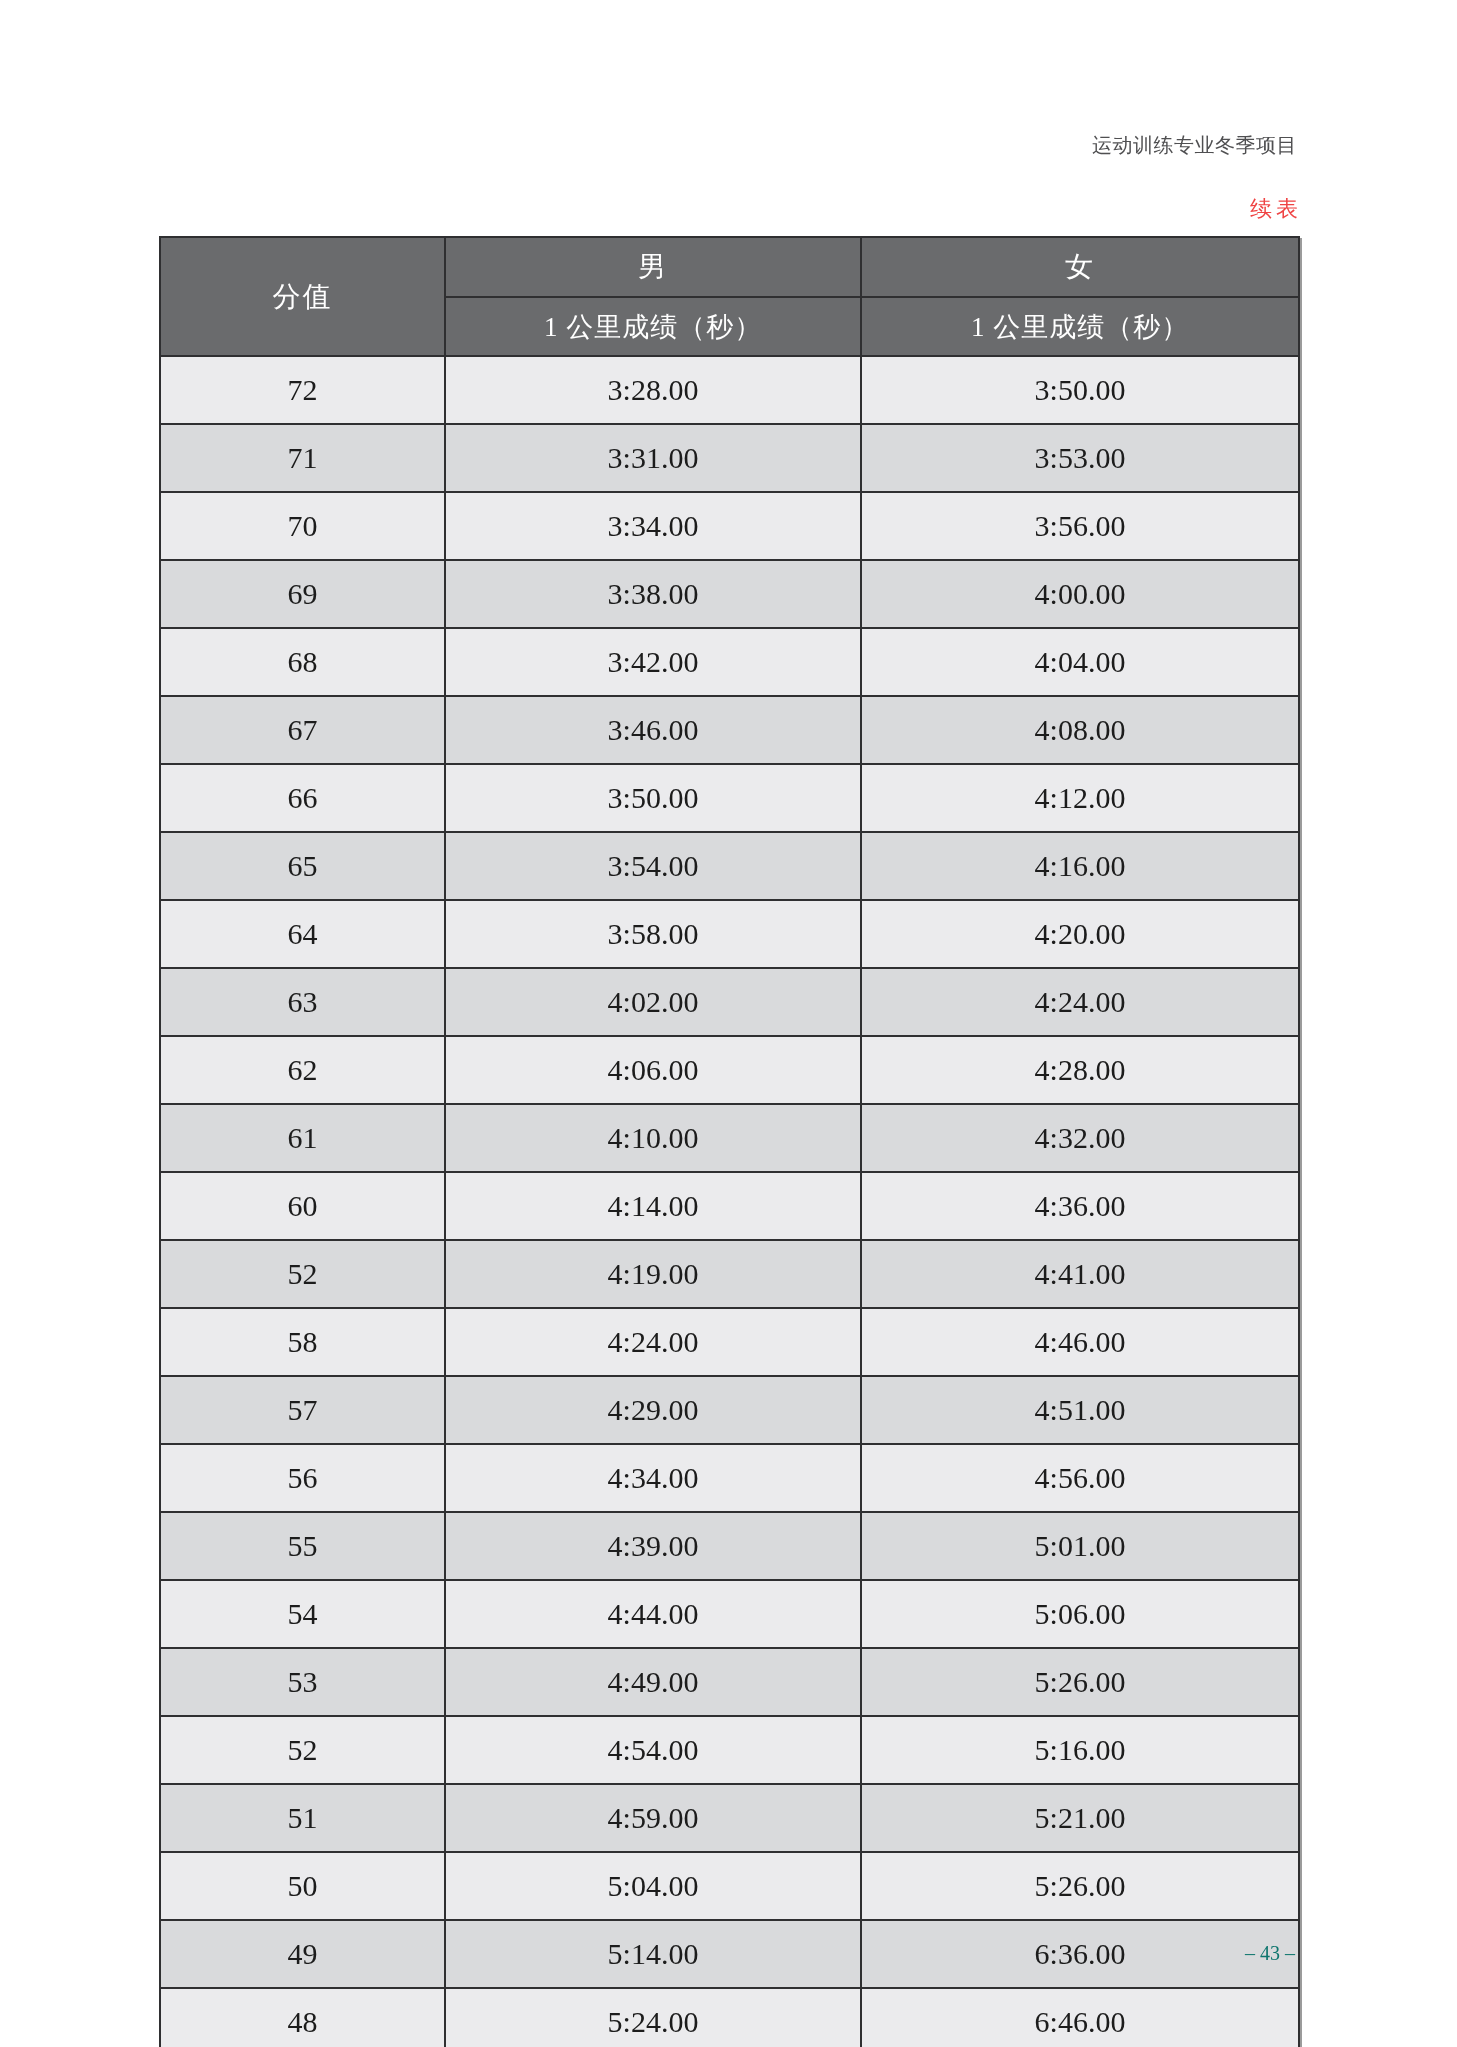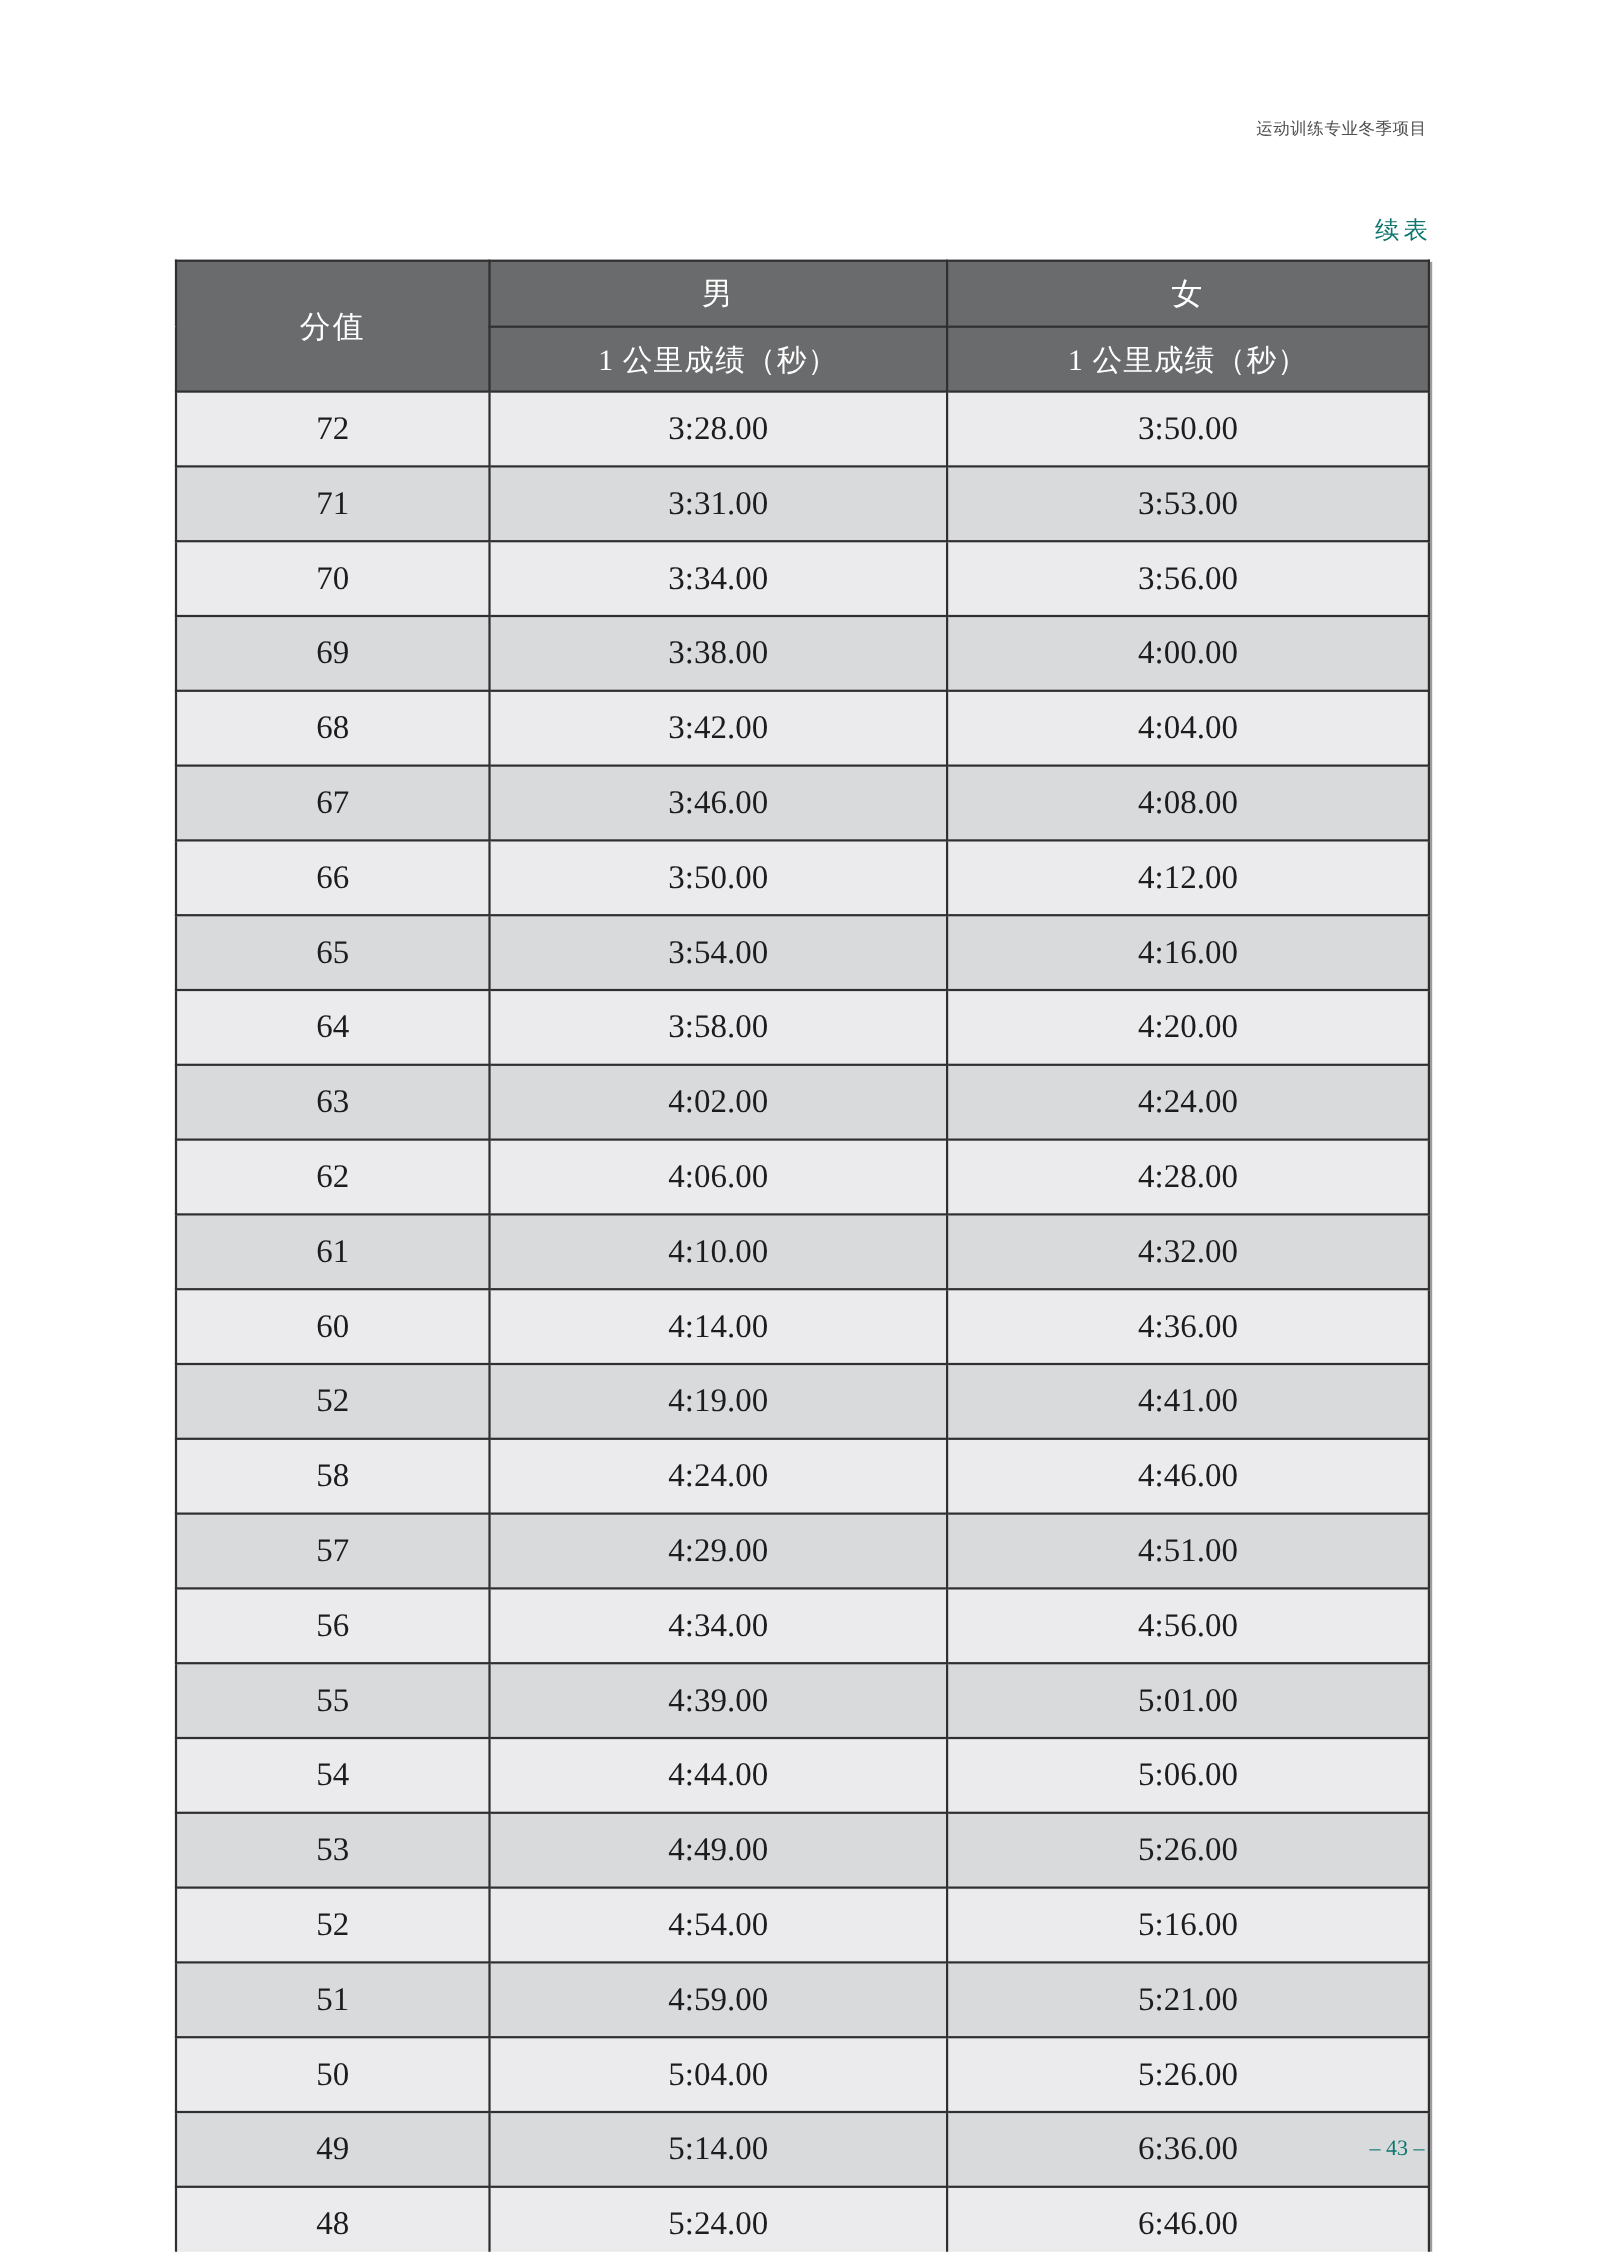--- a/index.html
+++ b/index.html
@@ -15,33 +15,33 @@
   html,body{margin:0;padding:0;}
   body{
     width:1457px;height:2047px;
     background:#ffffff;
     position:relative;
     font-family:"Liberation Serif","DejaVu Serif",serif;
     color:var(--body-text);
   }
   .page-header-right{
     position:absolute;
-    top:108px;
+    top:132px;
     right:160px;
-    font-size:15px;
+    font-size:20px;
     letter-spacing:0.5px;
     color:var(--muted-text);
   }
   .continued-label{
     position:absolute;
     top:194px;
     right:155px;
     font-size:22px;
     letter-spacing:4px;
-    color:#0f766e;
+    color:#ef4444;
     font-family:Liberation Mono, monospace;
   }
   table.score-table{
     position:absolute;
     left:159px;
     top:236px;
     width:1139px;
     border-collapse:collapse;
     table-layout:fixed;
     box-shadow:2px 2px 0 #9b9b9b;

